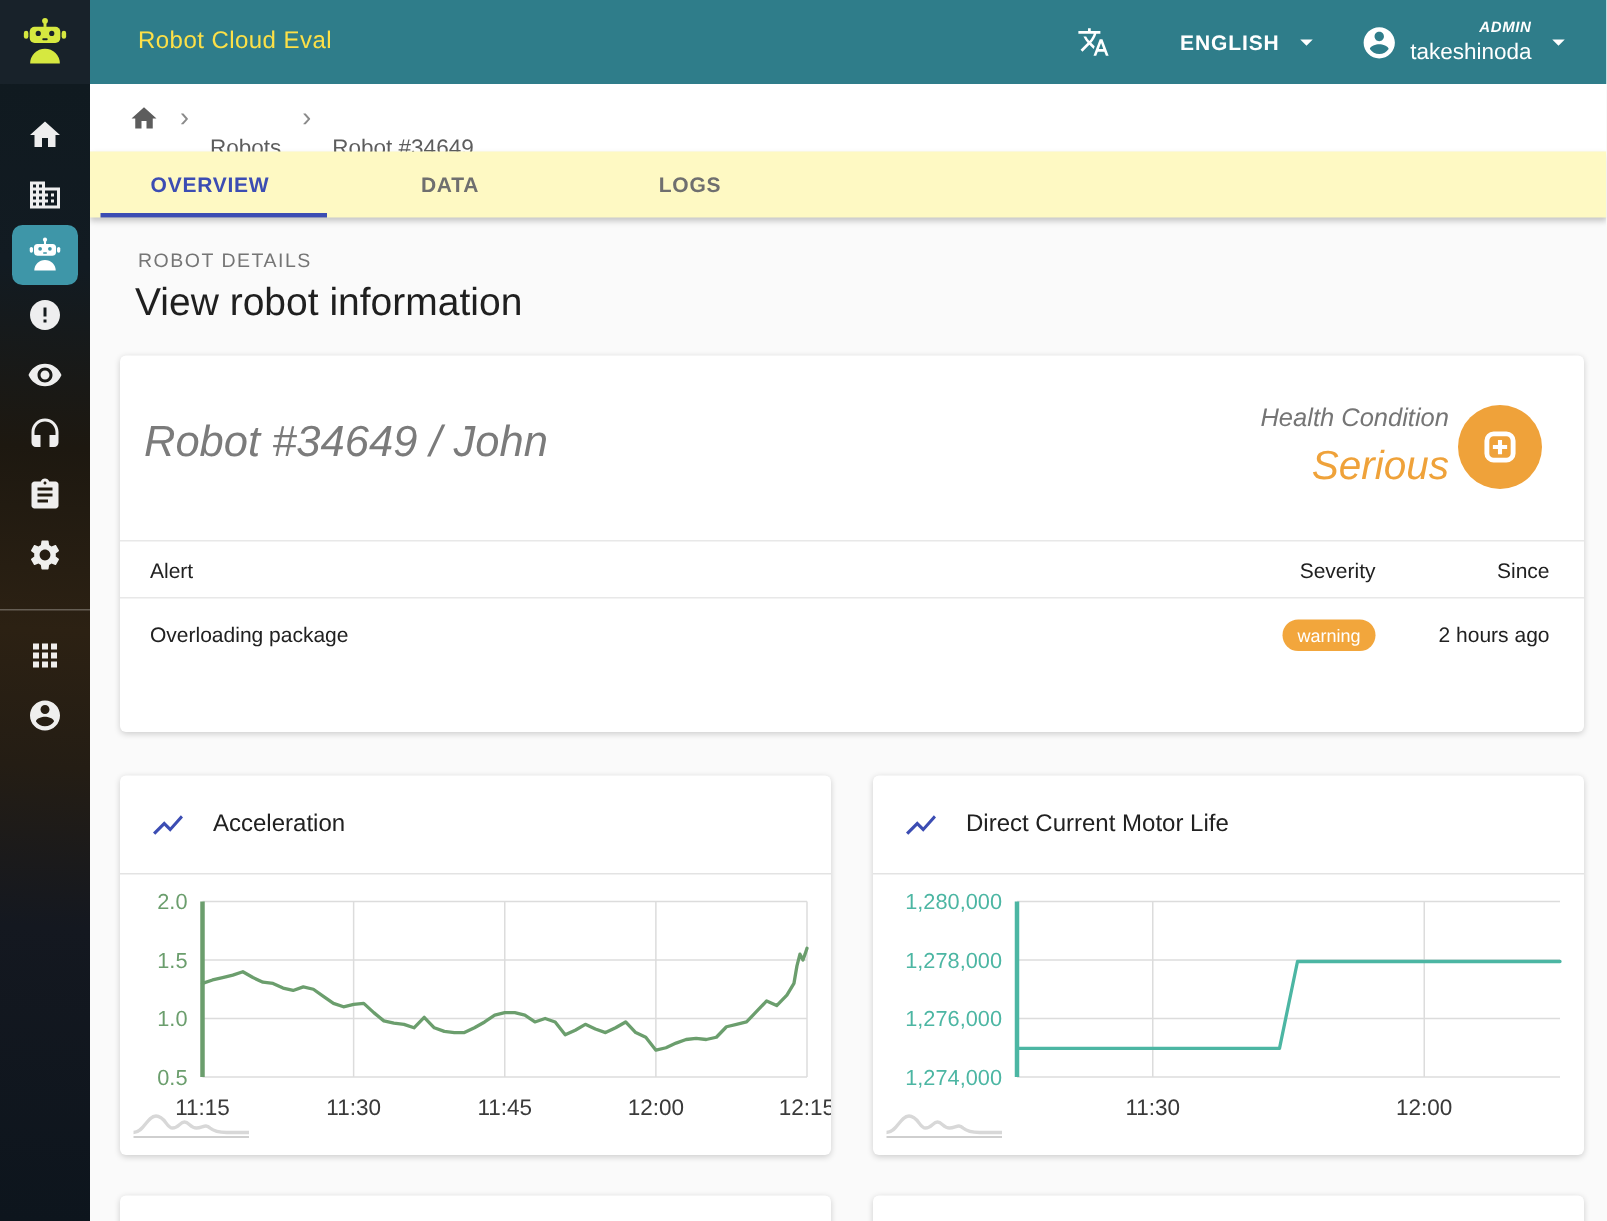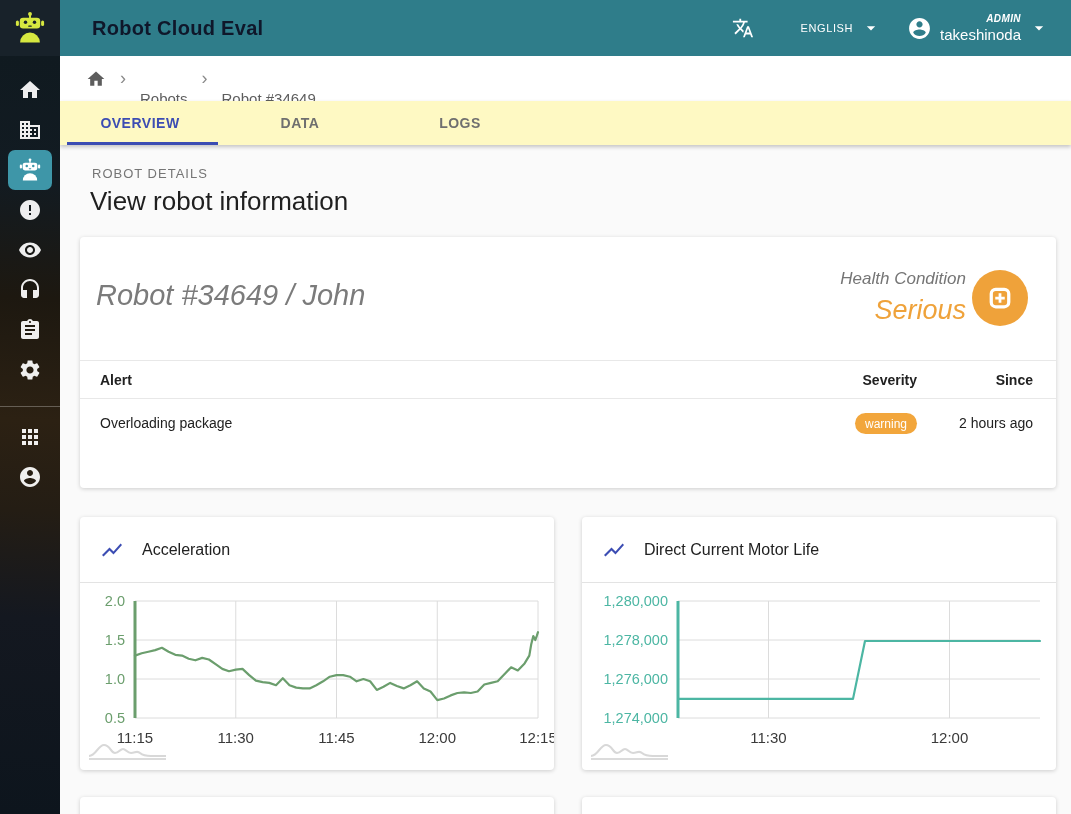--- a/index.html
+++ b/index.html
@@ -7,24 +7,24 @@
   body {
     width:1071px; height:814px; overflow:hidden; position:relative;
     font-family:"Liberation Sans", sans-serif;
     background:#fafafa; color:#212121;
   }
 
   
   .appbar { position:absolute; top:0; left:0; width:1071px; height:56px; display:flex; z-index:30; }
   .logo-box { width:60px; height:56px; background:#18222a; display:flex; align-items:center; justify-content:center; flex:0 0 60px; }
   .bar-main { flex:1; background:#2f7d8a; display:flex; align-items:center; padding:0 22px 0 32px; }
-  .app-title { color:#0f172a; font-size:20px; font-weight:700; letter-spacing:.3px; }
+  .app-title { color:#fde047; font-size:16px; font-weight:400; letter-spacing:.3px; }
   .bar-right { margin-left:auto; display:flex; align-items:center; gap:26px; }
   .lang-ctl, .user-ctl { display:flex; align-items:center; gap:8px; color:#fff; cursor:pointer; }
-  .lang-label { font-size:11px; font-weight:400; letter-spacing:.6px;margin-left:39px; }
+  .lang-label { font-size:14px; font-weight:700; letter-spacing:.6px;margin-left:39px; }
   .user-text { display:flex; flex-direction:column; align-items:flex-end; line-height:1; }
   .user-role { font-size:10px; font-style:italic; font-weight:700; letter-spacing:.4px; margin-bottom:3px; }
   .user-name { font-size:15px; font-weight:500; }
   .w-icon { display:inline-flex; align-items:center; justify-content:center; }
 
   
   .sidebar {
     position:absolute; left:0; top:56px; width:60px; height:758px; z-index:20;
     background:linear-gradient(183deg,#101a20 0%,#121b22 16%,#1d1810 32%,#2c2113 48%,#241d14 60%,#141820 74%,#0d151d 100%);
     display:flex; flex-direction:column; align-items:center; padding-top:14px;
@@ -59,21 +59,21 @@
   .robot-card-top { display:flex; justify-content:space-between; align-items:flex-start; padding:42px 28px 0 16px; height:123px;font-style:italic; }
   .robot-name { font-size:29px; font-weight:500; color:#7b7b7b; }
   .health-block { display:flex; align-items:center; gap:6px; margin-top:-10px; }
   .health-text { display:flex; flex-direction:column; align-items:flex-end; }
   .health-label { font-size:17px; color:#757575; margin-bottom:6px; }
   .health-value { font-size:27px; font-weight:500; color:#efa23a; }
   .health-badge-circle { width:56px; height:56px; border-radius:50%; background:#efa23a; display:flex; align-items:center; justify-content:center; }
 
   .alert-table { width:100%; }
   .t-row { display:flex; align-items:center; padding:0 23px 0 20px; }
-  .t-head { height:39px; border-top:1px solid #e8e8e8; border-bottom:1px solid #e8e8e8; font-weight:700; font-size:14px; color:#212121; }
+  .t-head { height:39px; border-top:1px solid #e8e8e8; border-bottom:1px solid #e8e8e8; font-weight:400; font-size:14px; color:#212121; }
   .t-body { height:48px; font-size:14px; color:#212121; }
   .col-alert { flex:1; text-align:left; }
   .col-sev { width:120px; text-align:right; }
   .col-since { width:116px; text-align:right; }
   .sev-badge { display:inline-block; background:#f2a63c; color:#fff; font-size:12px; line-height:1; padding:5px 10px 4px; border-radius:11px; }
 
   
   .charts-row { display:flex; gap:28px; margin-top:29px; }
   .chart-card { width:474px; height:253px; position:relative; overflow:hidden; }
   .chart-head { height:66px; border-bottom:1px solid #e3e3e3; display:flex; align-items:center; padding-left:20px; gap:18px; }

